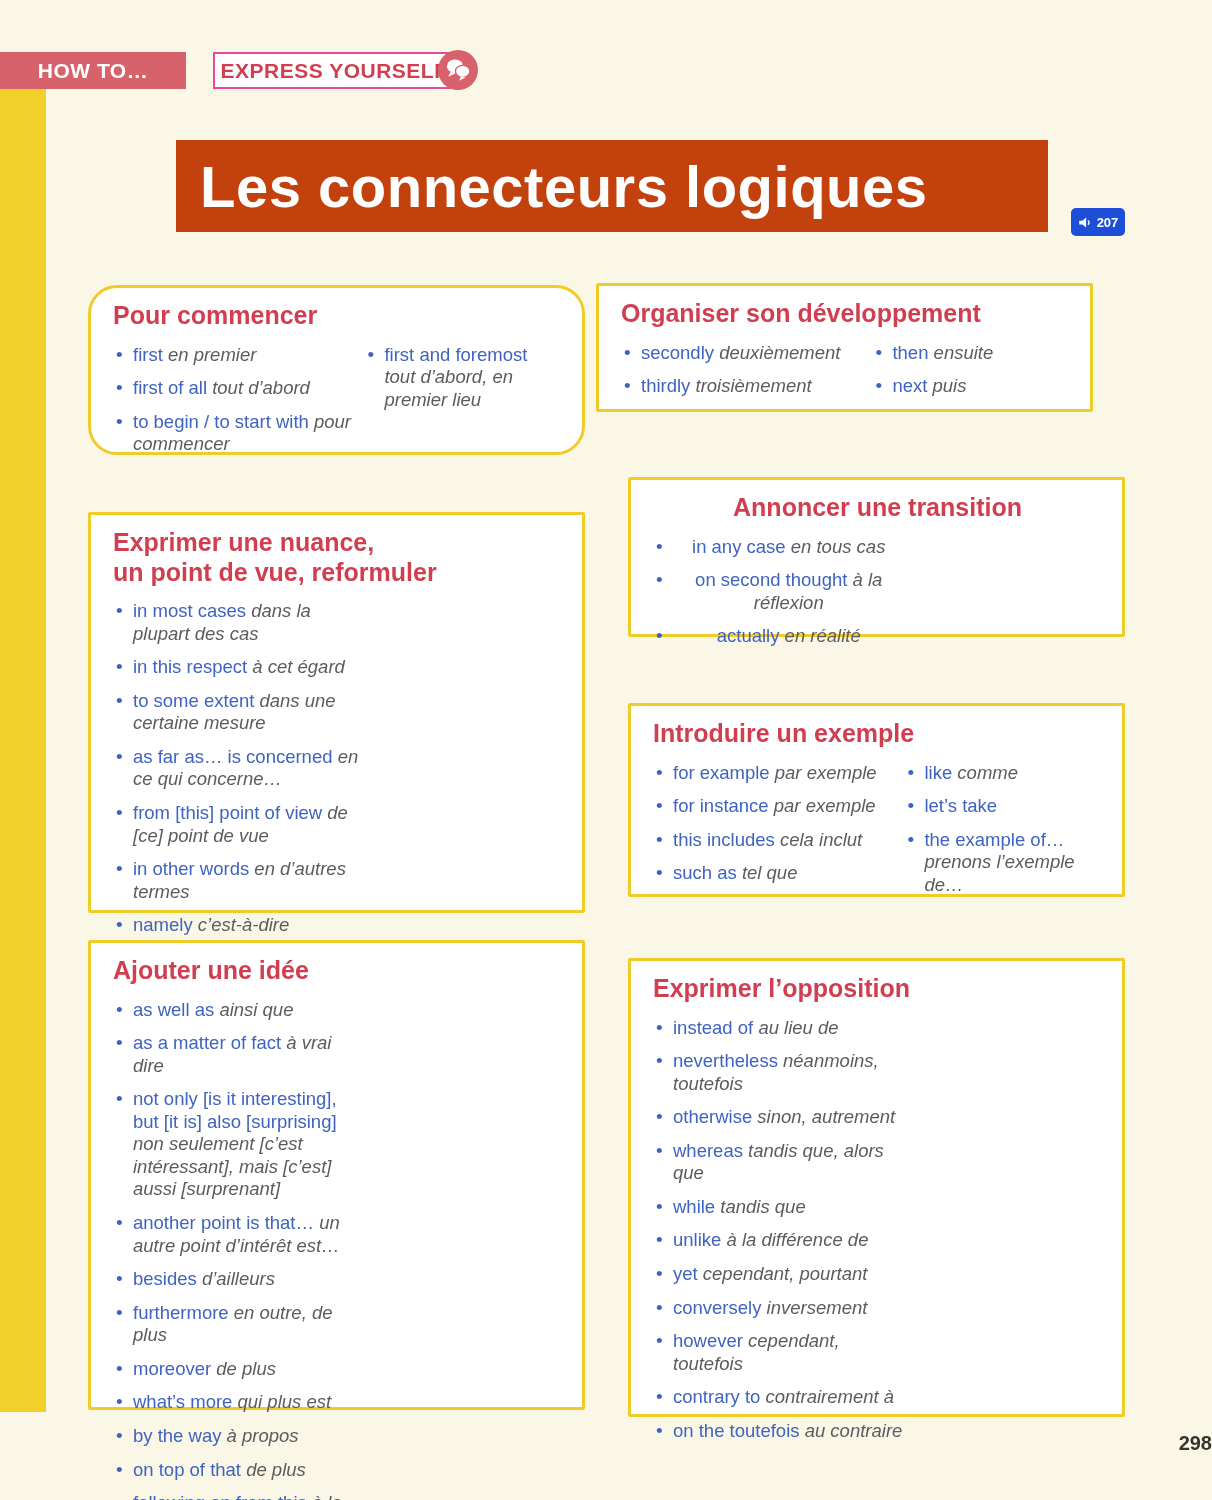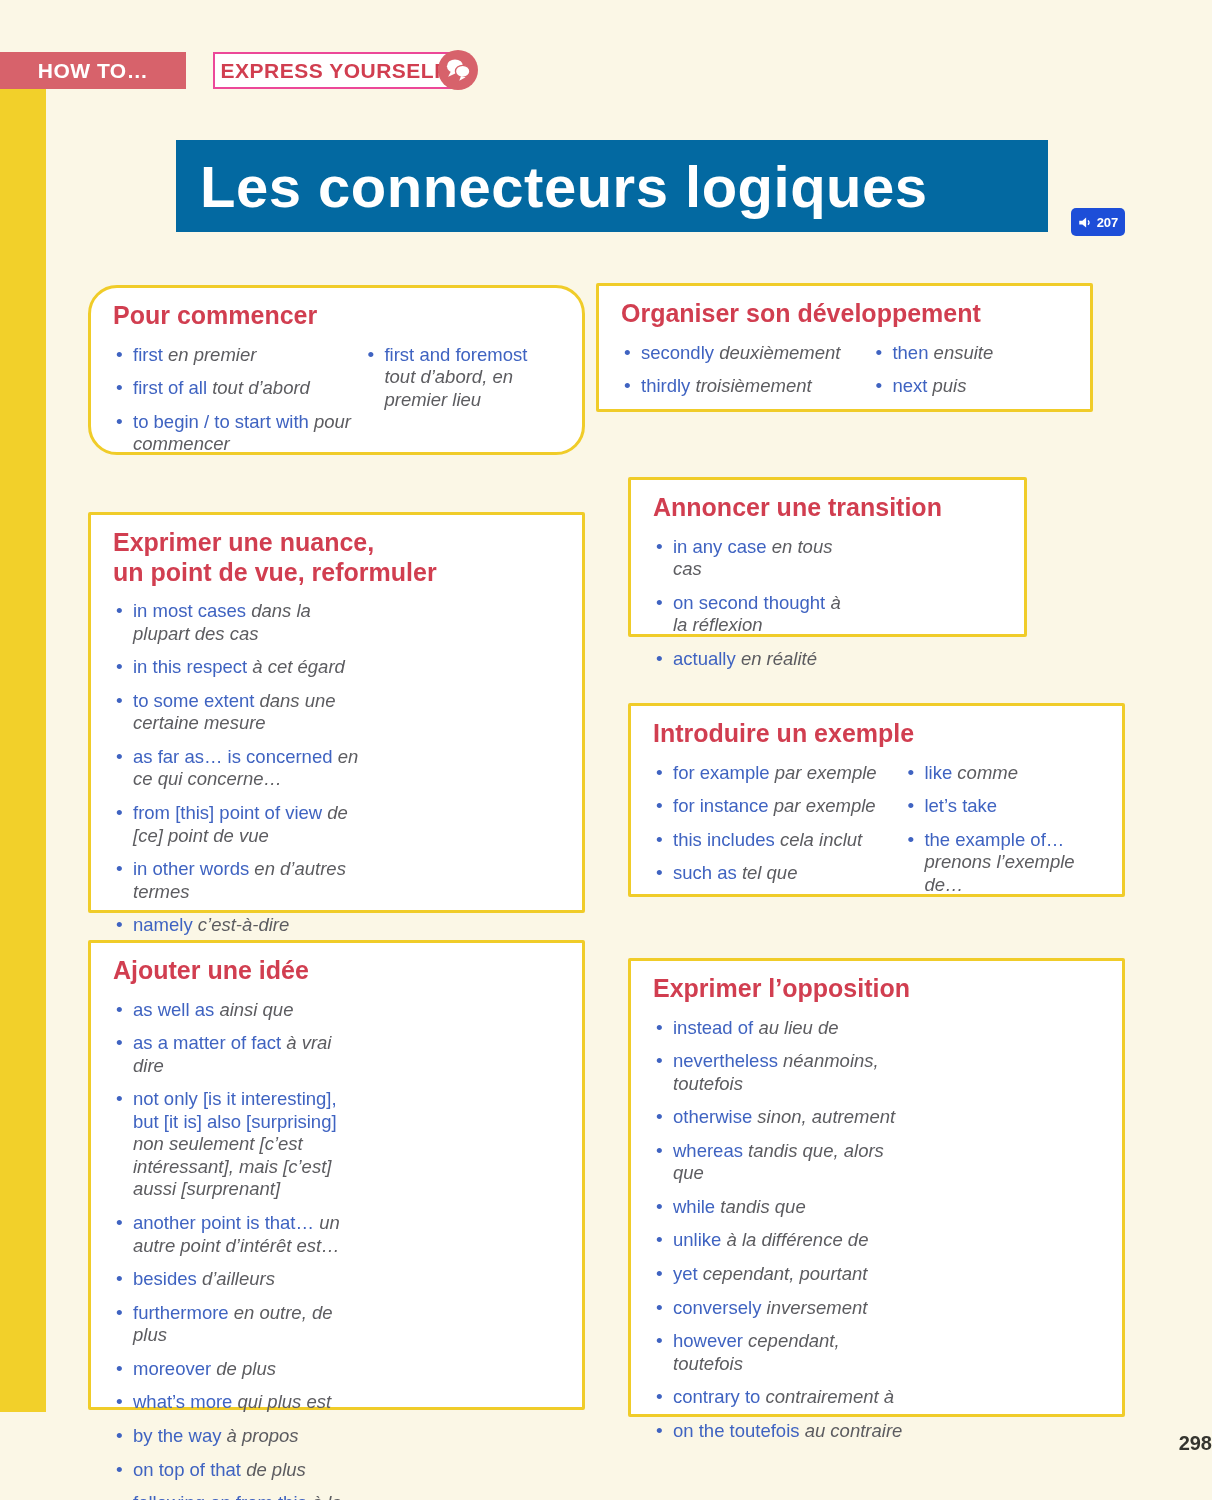--- a/index.html
+++ b/index.html
@@ -14,41 +14,41 @@
   
   .howto-band{position:absolute;left:0;top:52px;height:37px;background:#d7626b;width:186px;
     display:flex;align-items:center;justify-content:center;}
   .howto-band span{color:#ffffff;font-weight:bold;font-size:21px;letter-spacing:.5px;}
   .express-box{position:absolute;left:189px;top:52px;width:242px;height:37px;background:#fff;
     border:2px solid #ec4899;box-sizing:border-box;display:flex;align-items:center;justify-content:center;margin-left:24px;}
   .express-box span{color:#d13e50;font-weight:bold;font-size:21px;letter-spacing:.5px;}
   .bubble-circle{position:absolute;left:438px;top:50px;width:40px;height:40px;border-radius:50%;
     background:#d7626b;display:flex;align-items:center;justify-content:center;}
   
-  .title-banner{position:absolute;left:176px;top:140px;width:872px;height:92px;background:#0369a1;
+  .title-banner{position:absolute;left:176px;top:140px;width:872px;height:92px;background:#c2410c;
     display:flex;align-items:center;}
   .title-banner h1{margin:0 0 0 24px;color:#fff;font-size:58px;font-weight:bold;letter-spacing:.5px;}
   .audio-badge{position:absolute;left:1071px;top:208px;height:28px;min-width:54px;background:#1d4ed8;
     border-radius:5px;display:flex;align-items:center;justify-content:center;gap:4px;padding:0 6px;box-sizing:border-box;}
   .audio-badge .num{color:#fff;font-size:13px;font-weight:bold;}
   
   .box{position:absolute;background:#fff;border:3px solid #f0cc29;box-sizing:border-box;
     padding:13px 20px 8px 22px;border-radius:2px;}
   .box h2{margin:0 0 13px 0;color:#d13e50;font-size:25px;line-height:1.18;font-weight:bold;white-space:pre-line;}
   .cols{display:flex;}
   .cols .col{flex:0 0 56%;}
   .cols .col + .col{flex:1 1 auto;}
   .item{position:relative;padding-left:20px;margin-bottom:11px;font-size:18.5px;line-height:1.22;}
   .item::before{content:"\2022";position:absolute;left:3px;top:-1px;color:#3f63c1;font-size:19px;}
   .item .en{color:#3f63c1;}
   .item .fr{color:#5c5c60;font-style:italic;}
   #box-1{left:88px;top:285px;width:497px;height:170px;border-radius:29px;}
   #box-2{left:596px;top:283px;width:497px;height:129px;}
   #box-3{left:88px;top:512px;width:497px;height:401px;}
-  #box-4{left:628px;top:477px;width:399px;height:160px;}
+  #box-4{left:628px;top:477px;width:497px;height:160px;text-align:center;}
   #box-5{left:628px;top:703px;width:497px;height:194px;}
   #box-6{left:88px;top:940px;width:497px;height:470px;}
   #box-7{left:628px;top:958px;width:497px;height:459px;}
   .page-number{position:absolute;left:0;top:1432px;width:1212px;text-align:right;
     color:#35352f;font-size:20px;font-weight:bold;}
 </style>
 </head>
 <body>
 
 <div class="side-bar"></div>

